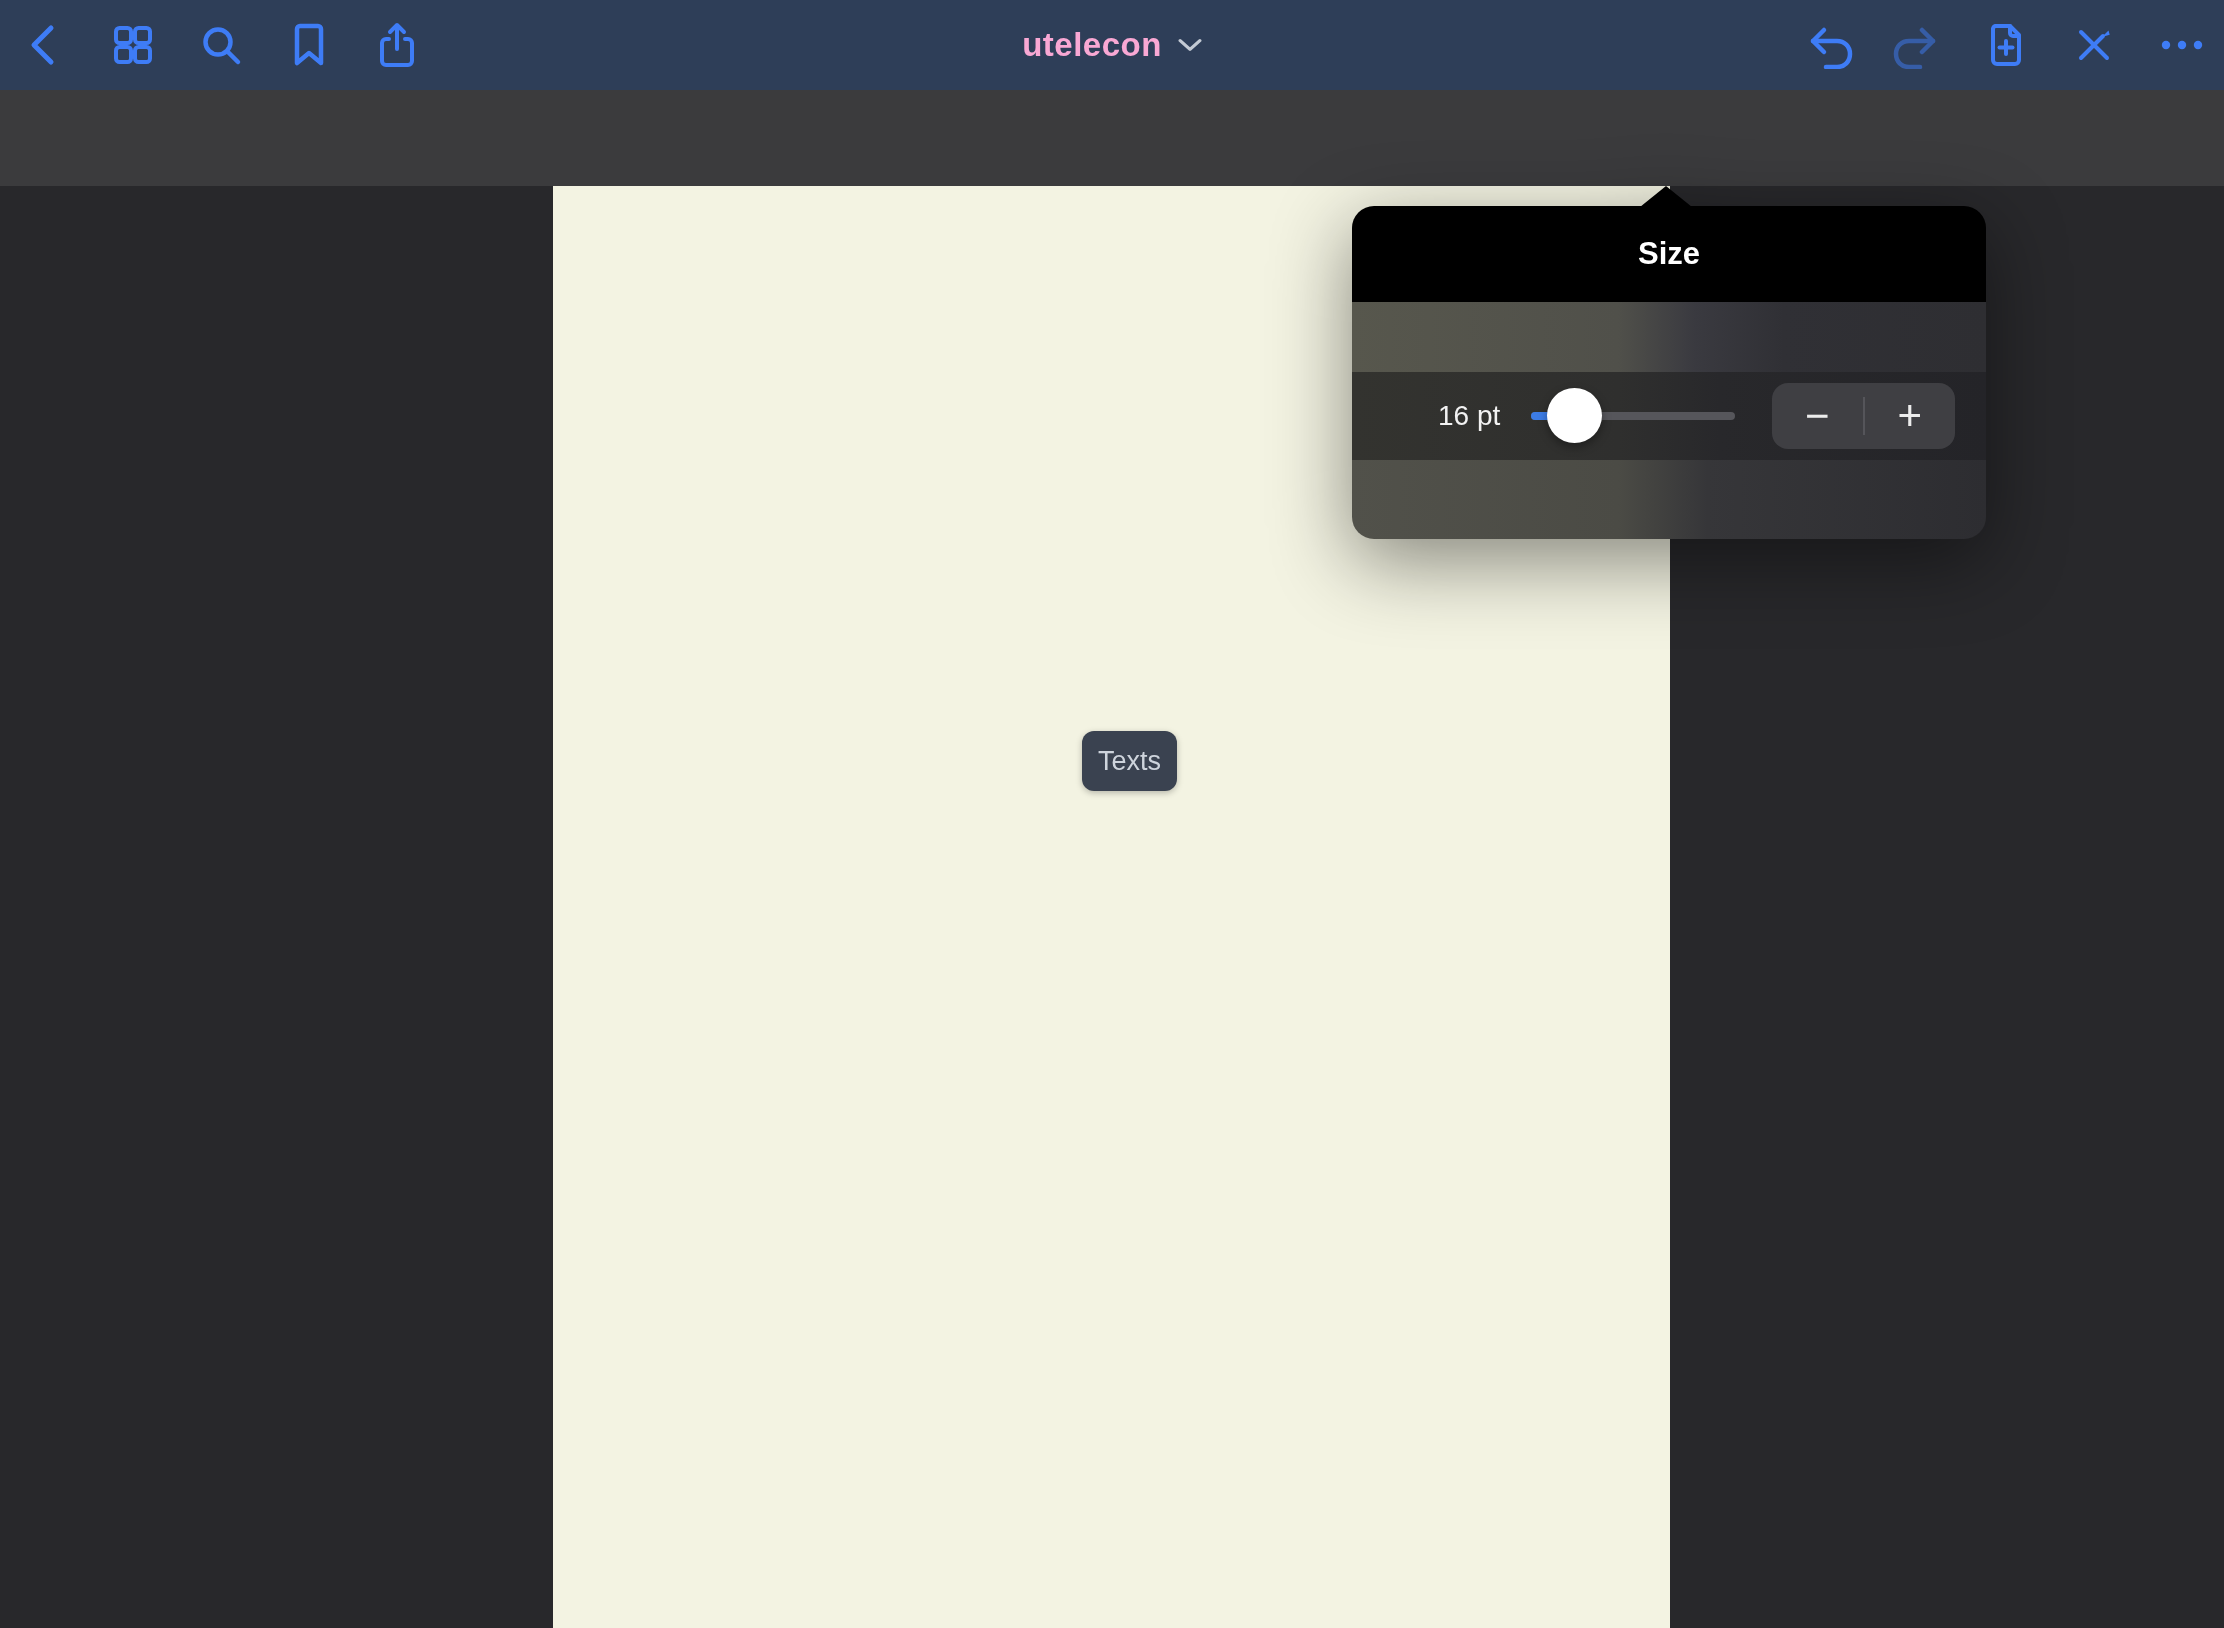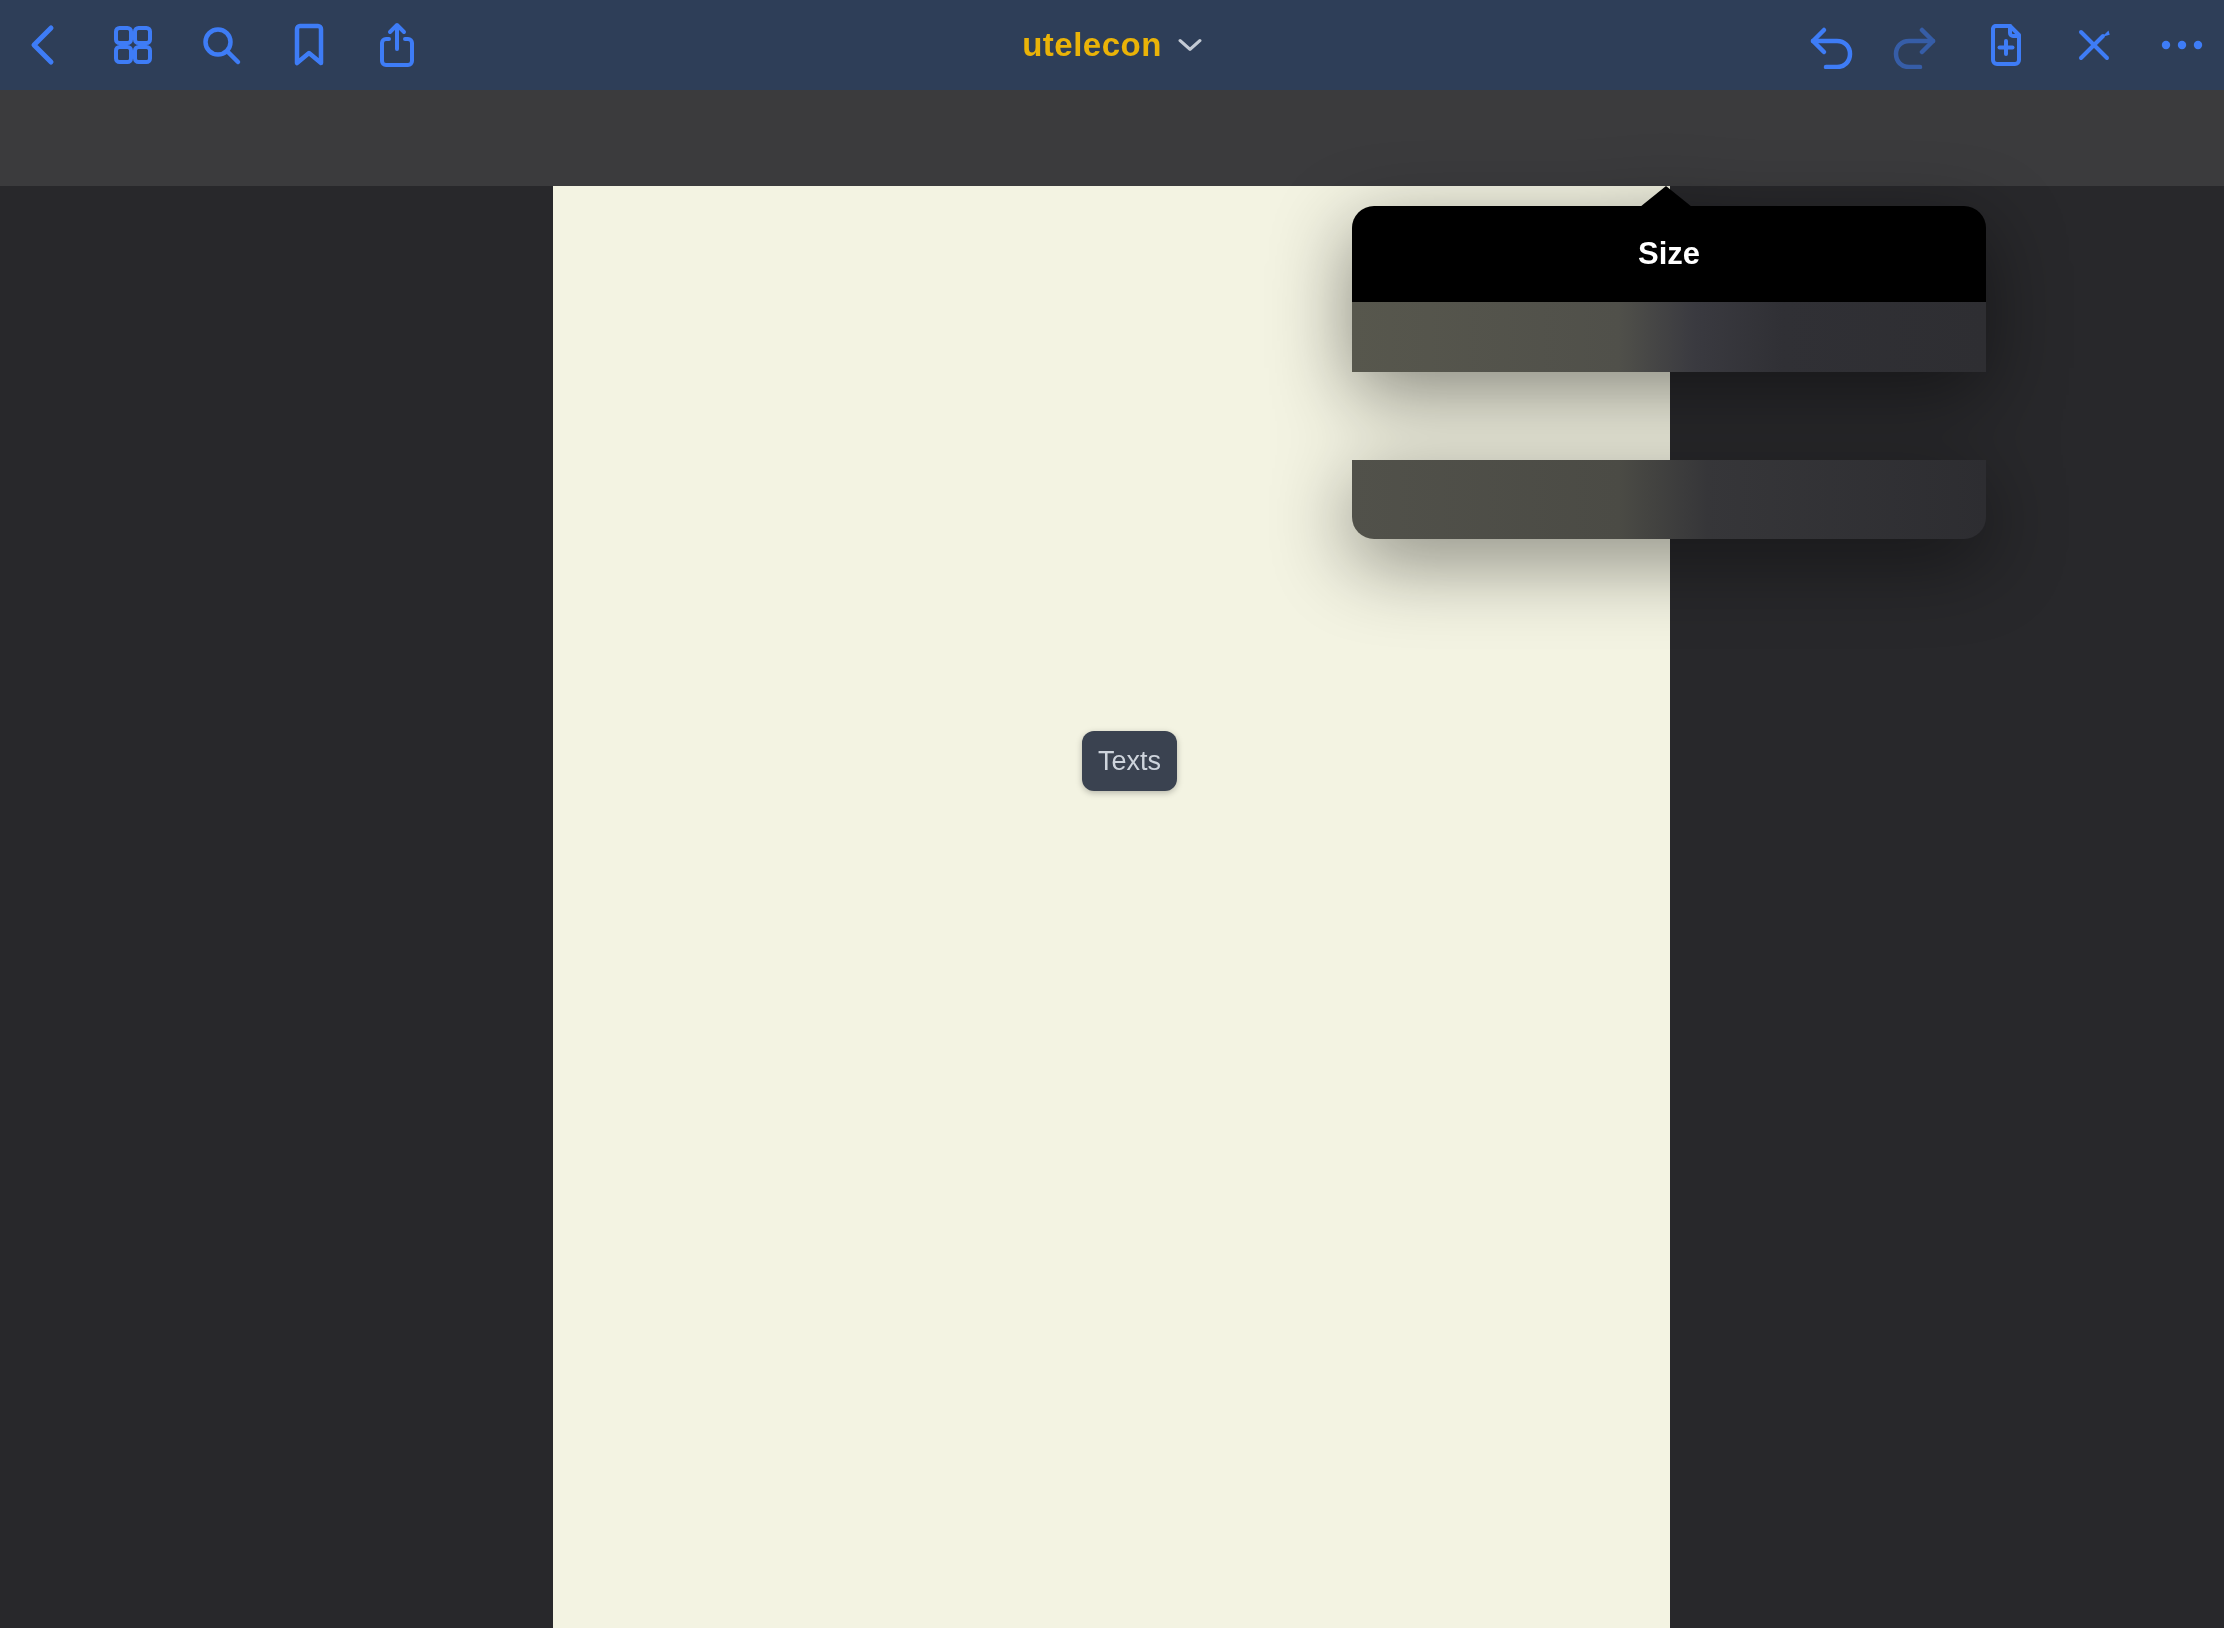--- a/index.html
+++ b/index.html
@@ -6,21 +6,21 @@
   *{box-sizing:border-box;font-family:"Liberation Sans","DejaVu Sans",sans-serif;}
   #screen{position:relative;width:2224px;height:1628px;background:#28282B;overflow:hidden;}
 
   
   .navbar{position:absolute;left:0;top:0;width:100%;height:90px;background:#2E3E58;}
   .nav-ic{position:absolute;top:17px;width:56px;height:56px;display:flex;align-items:center;justify-content:center;
           color:#3E7CF6;background:none;border:none;padding:0;cursor:pointer;}
   .nav-ic svg{width:48px;height:48px;}
   .stroke{fill:none;stroke:currentColor;stroke-linecap:round;stroke-linejoin:round;}
   .title-wrap{position:absolute;left:0;right:0;top:0;height:90px;display:flex;align-items:center;justify-content:center;gap:16px;pointer-events:none;}
-  .doc-title{color:#eab308;font-size:33px;font-weight:700;letter-spacing:.5px;}
+  .doc-title{color:#f9a8d4;font-size:33px;font-weight:700;letter-spacing:.5px;}
   .dim{opacity:.5;}
 
   
   .toolbar{position:absolute;left:0;top:90px;width:100%;height:96px;background:#3B3B3D;}
   .tool-ic{position:absolute;top:111px;width:54px;height:54px;display:flex;align-items:center;justify-content:center;
            color:#D8D8DA;background:none;border:none;padding:0;cursor:pointer;}
   .tool-ic svg{width:54px;height:54px;}
   .vsep{position:absolute;top:106px;width:2px;height:64px;background:#57575A;border-radius:1px;}
   .pill{position:absolute;top:105px;height:66px;background:#1F1F21;border:none;border-radius:16px;color:#F2F2F3;
         display:flex;align-items:center;justify-content:center;cursor:pointer;}
@@ -275,16 +275,29 @@
       </div>
     </div>
   </div>
 
   <div class="popover">
     <div class="pop-tail"></div>
     <div class="pop-header">
       <span>Size</span>
     </div>
     <div class="pop-strip1"></div>
+    <div class="pop-row">
+      <span class="pt-label">16 pt</span>
+      <div class="slider">
+        <div class="track"></div>
+        <div class="track-fill"></div>
+        <div class="knob"></div>
+      </div>
+      <div class="stepper">
+        <button class="step">−</button>
+        <div class="step-div"></div>
+        <button class="step">+</button>
+      </div>
+    </div>
     <div class="pop-strip2"></div>
   </div>
 
 </div>
 
 </body></html>

